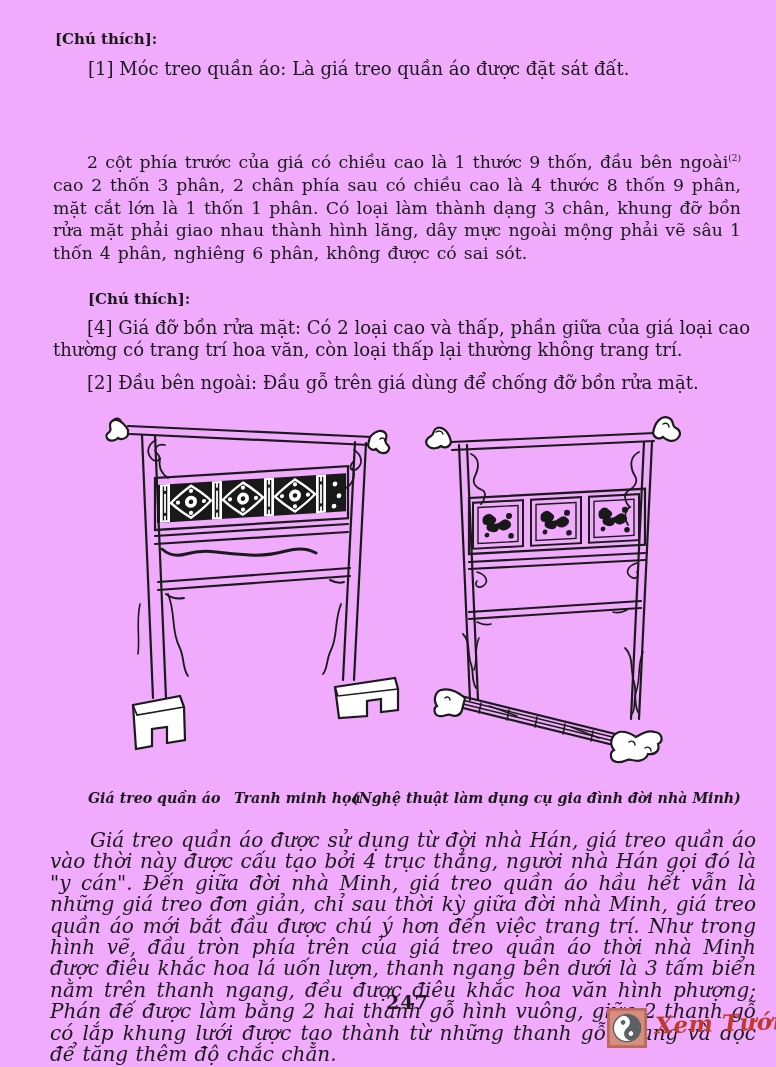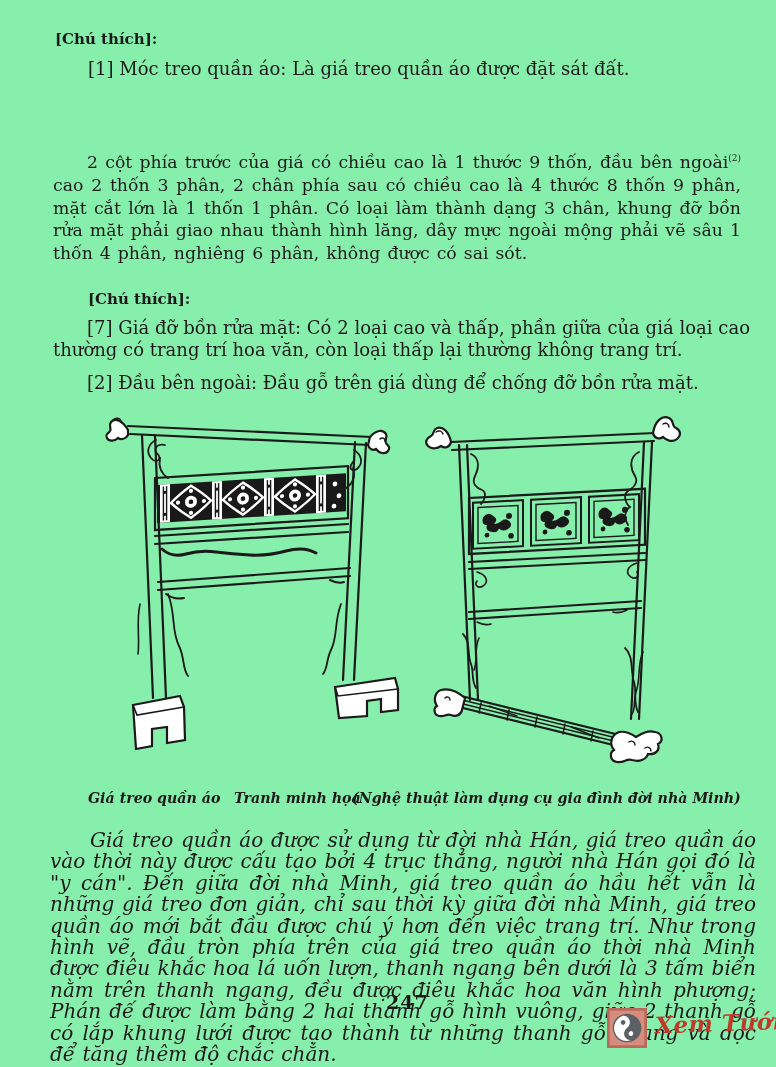--- a/index.html
+++ b/index.html
@@ -1,19 +1,19 @@
 <!DOCTYPE html>
 <html><head>
 <meta charset="utf-8">
 <style>
   html,body{margin:0;padding:0;background:#e8e8e8;}
   .page{
     position:relative;
     width:776px;height:1067px;
-    background:#86efac;
+    background:#f0abfc;
     font-family:"DejaVu Serif","Liberation Serif",serif;
     color:#1a1a1a;
     overflow:hidden;
   }
   .abs{position:absolute;margin:0;}
   .note-label{font-weight:bold;font-size:15px;}
   .note-item{font-size:18px;line-height:21.8px;text-align:justify;}
   .hang{text-indent:34px;}
   .heading{font-size:19.5px;font-weight:normal;letter-spacing:.3px;}
   .heading sup, .body-par sup{font-size:9px;vertical-align:super;line-height:0;}
@@ -45,21 +45,21 @@
 
 <div class="page">
 
   <p class="abs note-label" style="left:55px;top:30px;">[Chú thích]:</p>
   <p class="abs note-item" style="left:88px;top:58px;width:640px;">[1] Móc treo quần áo: Là giá treo quần áo được đặt sát đất.</p>
 
 
   <p class="abs body-par" style="left:53px;top:151px;width:688px;"><span>2 cột phía trước của giá có chiều cao là 1 thước 9 thốn, đầu bên ngoài</span><sup>(2)</sup><span> cao 2 thốn 3 phân, 2 chân phía sau có chiều cao là 4 thước 8 thốn 9 phân, mặt cắt lớn là 1 thốn 1 phân. Có loại làm thành dạng 3 chân, khung đỡ bồn rửa mặt phải giao nhau thành hình lăng, dây mực ngoài mộng phải vẽ sâu 1 thốn 4 phân, nghiêng 6 phân, không được có sai sót.</span></p>
 
   <p class="abs note-label" style="left:88px;top:290px;">[Chú thích]:</p>
-  <p class="abs note-item hang" style="left:53px;top:317px;width:697px;">[7] Giá đỡ bồn rửa mặt: Có 2 loại cao và thấp, phần giữa của giá loại cao thường có trang trí hoa văn, còn loại thấp lại thường không trang trí.</p>
+  <p class="abs note-item hang" style="left:53px;top:317px;width:697px;">[4] Giá đỡ bồn rửa mặt: Có 2 loại cao và thấp, phần giữa của giá loại cao thường có trang trí hoa văn, còn loại thấp lại thường không trang trí.</p>
   <p class="abs note-item hang" style="left:53px;top:372px;width:697px;">[2] Đầu bên ngoài: Đầu gỗ trên giá dùng để chống đỡ bồn rửa mặt.</p>
 
   <div class="abs" style="left:0;top:400px;width:776px;height:380px;">
 
     <svg class="abs" style="left:104px;top:6px;" width="298" height="346" viewBox="0 0 298 346">
       <g stroke="#1a1a1a" stroke-width="2.2" fill="none" stroke-linecap="round">
 
         <path d="M24,20 L268,31"></path>
         <path d="M26,28 L266,39"></path>
 

